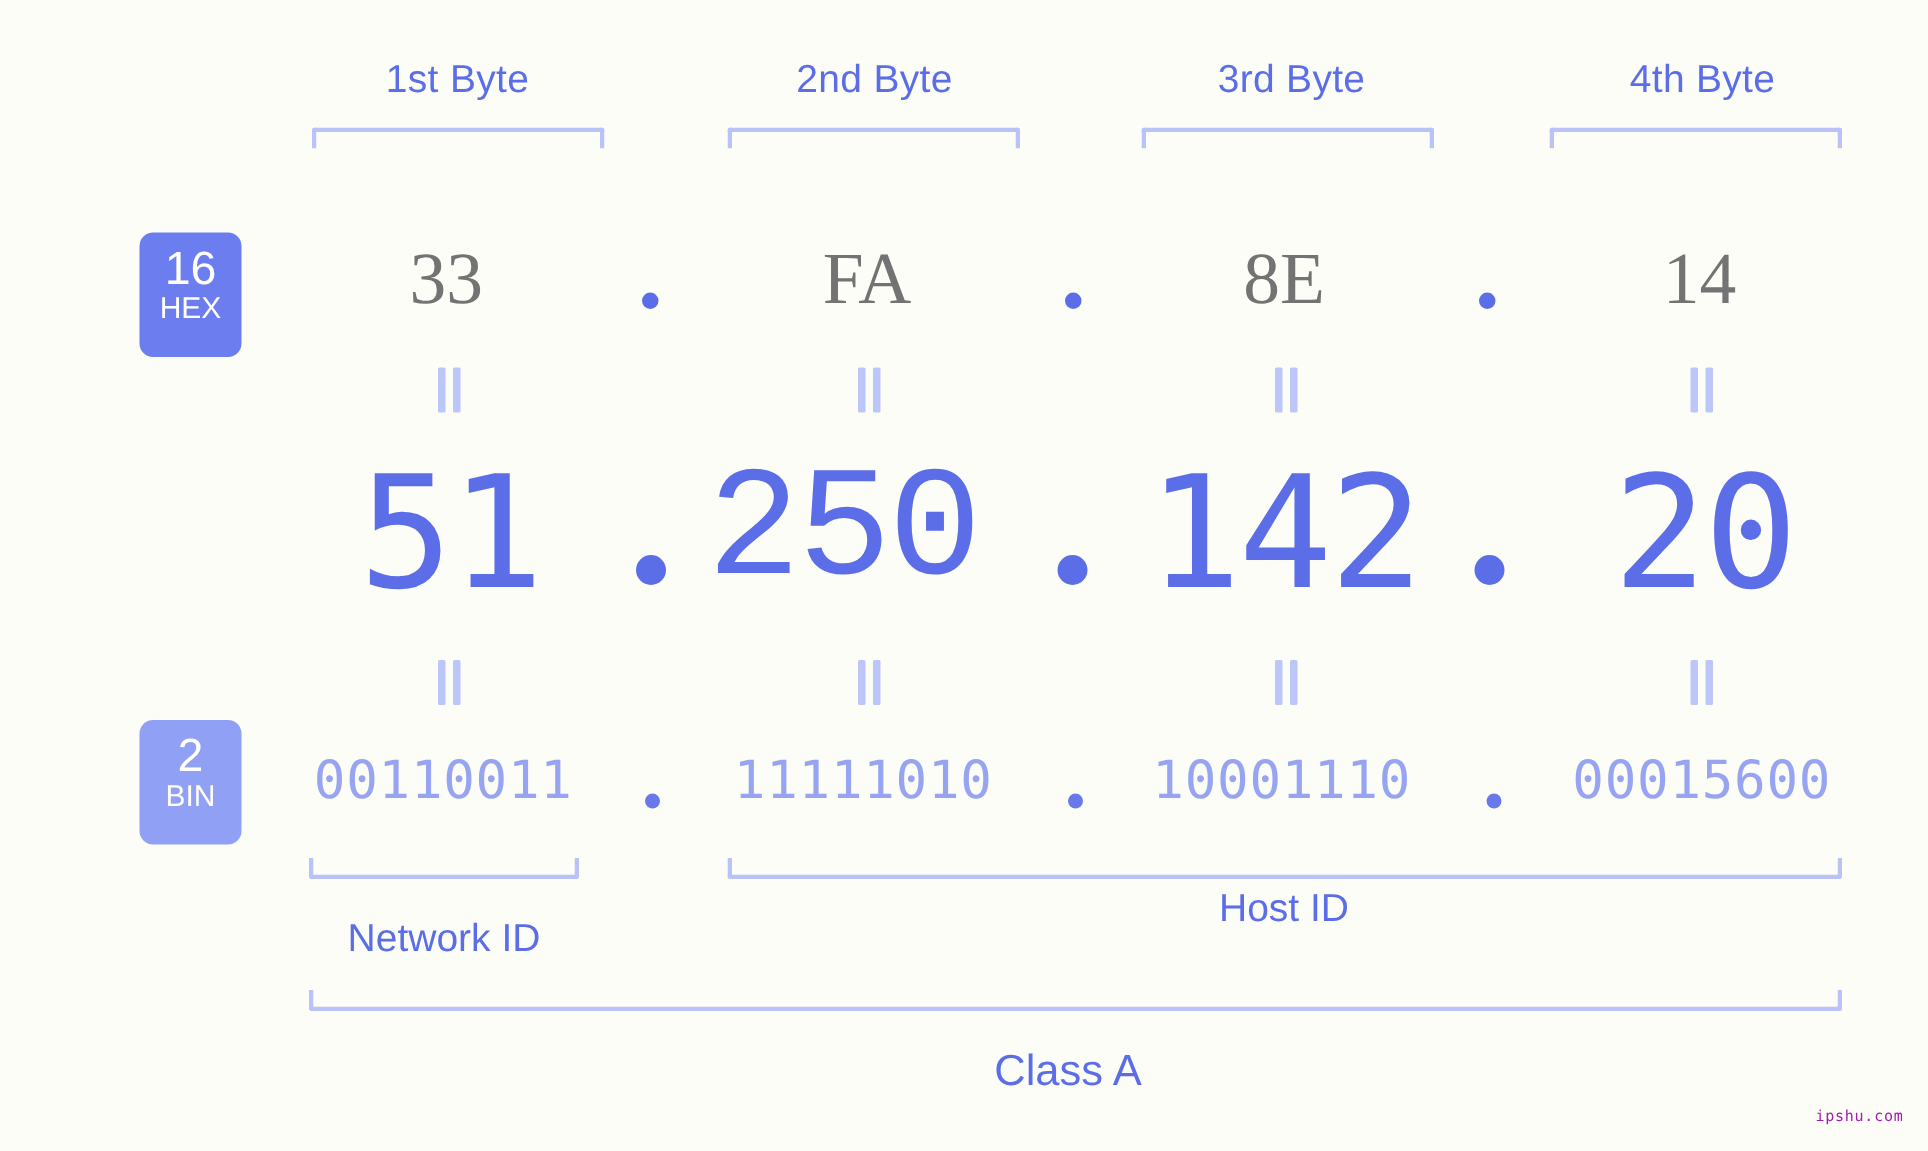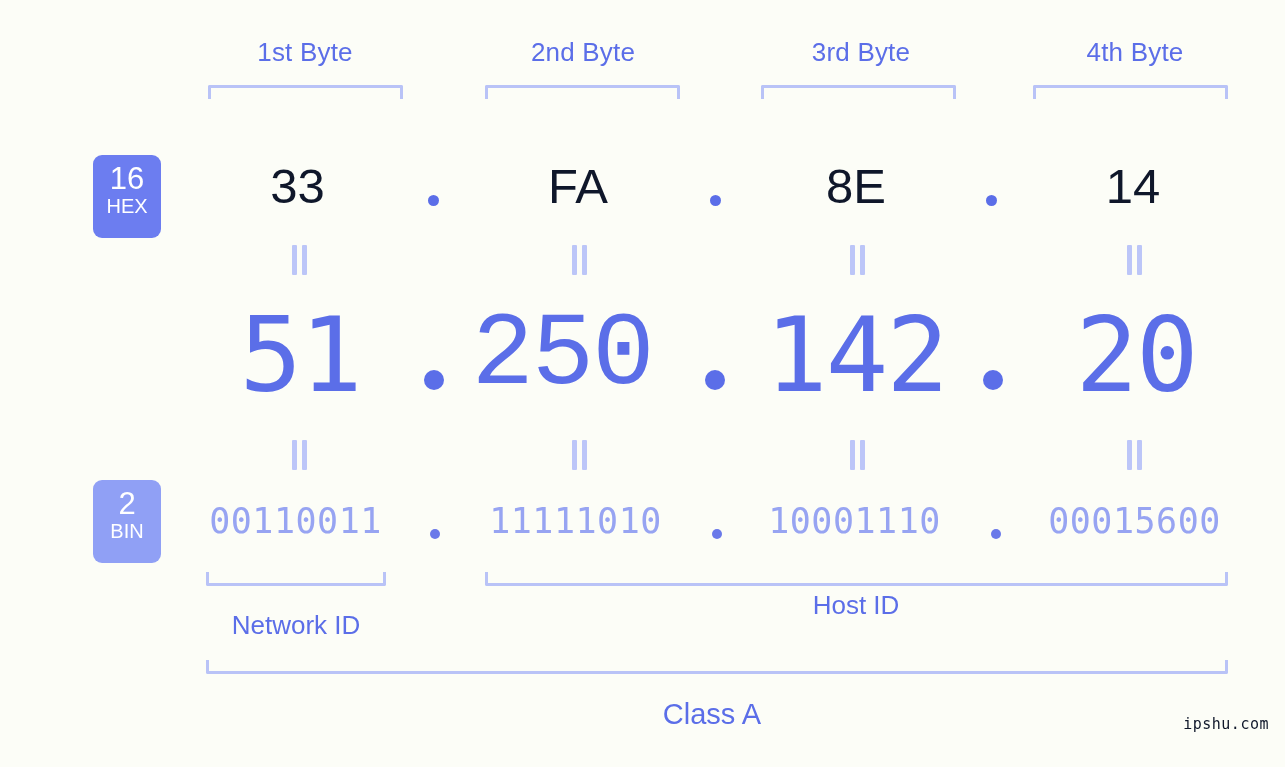--- a/index.html
+++ b/index.html
@@ -81,22 +81,22 @@
 
   
   .val {
     position: absolute;
     text-align: center;
     white-space: nowrap;
   }
   .row-hex .val {
     font-size: 49px;
     line-height: 52px;
-    color: #0f172a;
-    font-family: Liberation Sans, sans-serif;
+    color: #737373;
+    font-family: Liberation Serif, serif;
   }
   .row-dec .val {
     font-size: 104px;
     line-height: 110px;
     color: #5b6ee8;
     font-family: "DejaVu Sans Mono", monospace;
     letter-spacing: -2px;
   }
   .row-bin .val {
     font-size: 35px;
@@ -149,24 +149,24 @@
     font-size: 29px;
     line-height: 34px;
     color: #5b6ee8;
     white-space: nowrap;
   }
 
   
   .watermark {
     position: absolute;
     right: 16px;
-    bottom: 34px;
+    bottom: 17px;
     font-family: "DejaVu Sans Mono", monospace;
-    font-size: 15px;
-    color: #0f172a;
+    font-size: 10px;
+    color: #a21caf;
     letter-spacing: 0.5px;
   }
 </style>
 </head>
 <body>
 
 <div id="stage">
 
   <div class="byte-label" style="left:205px; width:200px;">1st Byte</div>
   <div class="byte-label" style="left:483px; width:200px;">2nd Byte</div>

